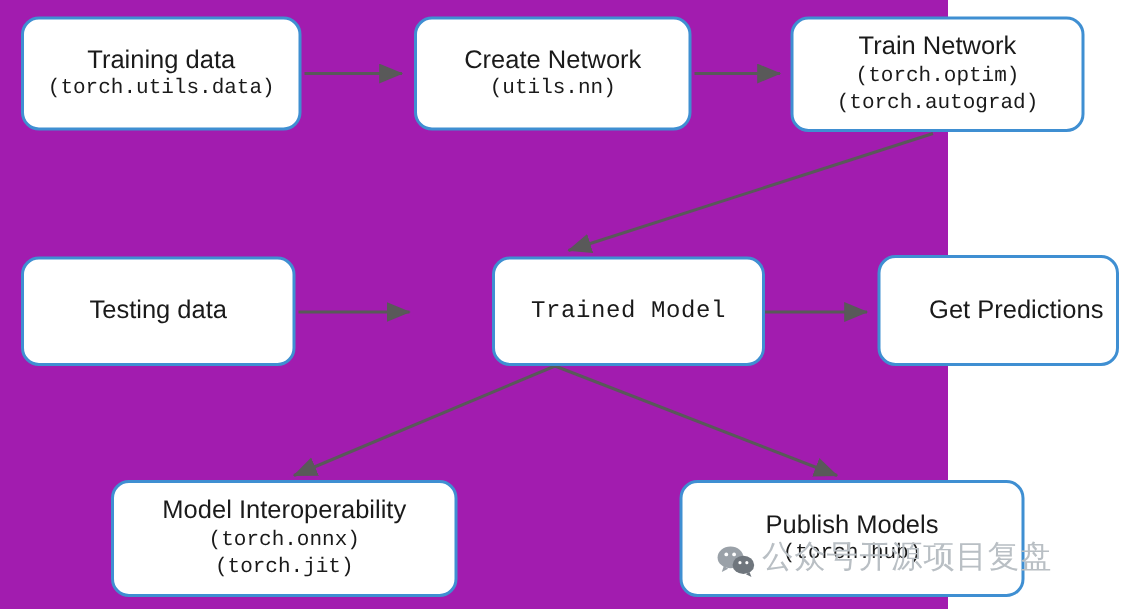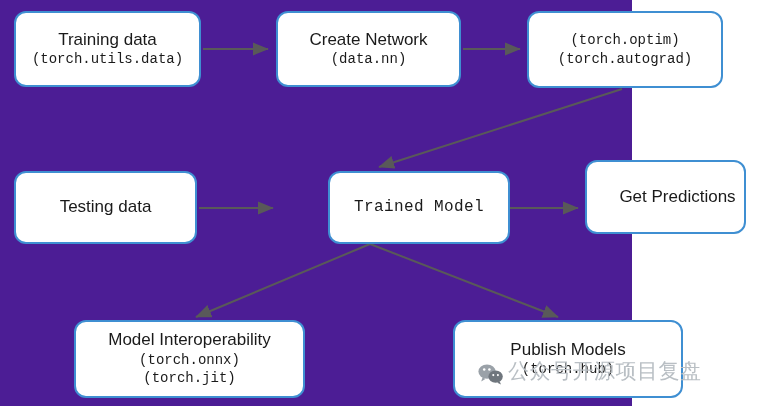--- a/index.html
+++ b/index.html
@@ -10,21 +10,21 @@
   body {
     width: 760px;
     height: 406px;
     font-family: "Liberation Sans", sans-serif;
     overflow: hidden;
   }
   #diagram {
     position: relative;
     width: 632px;
     height: 406px;
-    background: #4c1d95;
+    background: #a21caf;
   }
   #edges {
     position: absolute;
     left: 0;
     top: 0;
     width: 760px;
     height: 406px;
   }
   .node {
     position: absolute;
@@ -58,21 +58,21 @@
     line-height: 1.3;
     white-space: nowrap;
   }
 
   
   #node-training-data      { left: 14px;  top: 11px;  width: 187px; height: 76px; }
   #node-create-network     { left: 276px; top: 11px;  width: 185px; height: 76px; }
   #node-train-network      { left: 527px; top: 11px;  width: 196px; height: 77px; }
   #node-testing-data       { left: 14px;  top: 171px; width: 183px; height: 73px; text-align: center; }
   #node-trained-model      { left: 280px; top: 171px; width: 182px; height: 73px; margin-left: 48px; }
-  #node-get-predictions    { left: 585px; top: 160px; width: 161px; height: 74px; padding-left: 24px; }
+  #node-get-predictions    { left: 585px; top: 170px; width: 161px; height: 74px; padding-left: 24px; }
   #node-model-interop      { left: 74px;  top: 320px; width: 231px; height: 78px; }
   #node-publish-models     { left: 453px; top: 320px; width: 230px; height: 78px; }
 
   
   #watermark {
     position: absolute;
     left: 478px;
     top: 357px;
     display: flex;
     align-items: flex-end;
@@ -122,24 +122,25 @@
     <line x1="370" y1="244" x2="558" y2="317" stroke="#595959" stroke-width="2" marker-end="url(#ah)"></line>
   </svg>
 
   <div class="node" id="node-training-data">
     <div class="node-title">Training data</div>
     <div class="node-sub">(torch.utils.data)</div>
   </div>
 
   <div class="node" id="node-create-network">
     <div class="node-title">Create Network</div>
-    <div class="node-sub">(data.nn)</div>
+    <div class="node-sub">(utils.nn)</div>
   </div>
 
   <div class="node" id="node-train-network">
+    <div class="node-title">Train Network</div>
     <div class="node-sub">(torch.optim)</div>
     <div class="node-sub">(torch.autograd)</div>
   </div>
 
   <div class="node" id="node-testing-data">
     <div class="node-title">Testing data</div>
   </div>
 
   <div class="node" id="node-trained-model">
     <div class="node-title mono">Trained Model</div>

